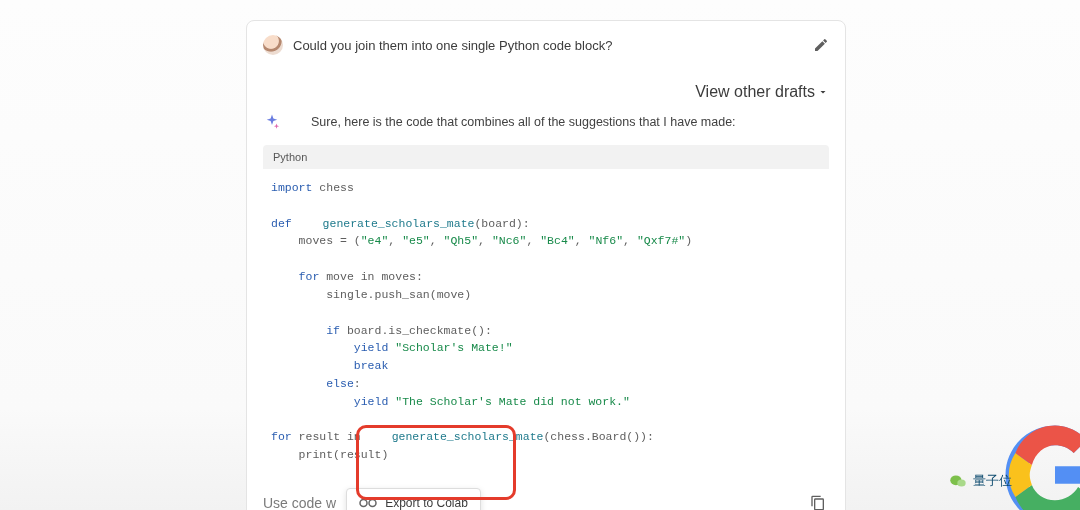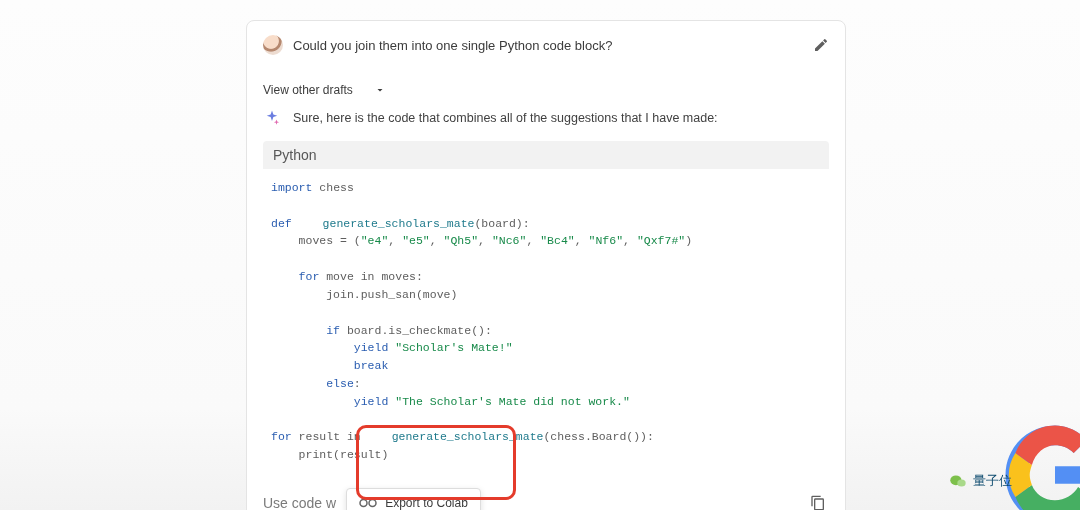--- a/index.html
+++ b/index.html
@@ -23,35 +23,35 @@
   }
   .hdr { display: flex; align-items: center; gap: 10px; }
   .avatar {
     width: 20px; height: 20px; border-radius: 50%;
     background: radial-gradient(circle at 40% 30%, #f8ddca 0 40%, #b5886f 45% 55%, #eddcd1 60%);
     flex: 0 0 auto;
   }
   .user-q { font-size: 13px; color: #3c3c3c; flex: 1 1 auto; }
   .edit-ico { width: 16px; height: 16px; color: #5f5f5f; cursor: pointer; }
   .drafts {
-    display: flex; align-items: center; justify-content: flex-start;
-    gap: 21px; margin-top: 28px; font-size: 12px; color: #3c3c3c;
+    display: flex; align-items: center; justify-content: flex-end;
+    gap: 2px; margin-top: 28px; font-size: 16px; color: #3c3c3c;
     cursor: pointer;
   }
   .drafts .chev { width: 12px; height: 12px; }
   .star {
     width: 18px; height: 18px; flex: 0 0 auto;
     display: inline-flex; align-items: center; justify-content: center;
   }
-  .intro-row { display: flex; align-items: center; gap: 12px; margin-top: 12px; }
+  .intro-row { display: flex; align-items: center; gap: 30px; margin-top: 12px; }
   .intro { font-size: 12.5px; color: #414141; }
   .lang-pill {
     margin-top: 14px; background: #f2f2f2;
     padding: 6px 10px; border-radius: 4px 4px 0 0;
-    font-size: 14px; color: #575757;
+    font-size: 11px; color: #575757;
   }
   .code-blk {
     background: #ffffff; border: none;
     padding: 10px 8px 8px 8px;
     font-family: "Courier New", monospace;
     font-size: 11.5px; line-height: 1.55;
     color: #5e5e5e; white-space: pre;
     overflow: hidden;
   }
   .kw { color: #2a5db0; }
@@ -129,21 +129,21 @@
   </div>
 
   <div class="lang-pill">Python</div>
 
   <div class="code-blk"><span class="kw">import</span><span class="id"> chess</span>
 
 <span class="kw">def </span><span class="fn">generate_scholars_mate</span><span class="id">(board):</span>
 <span class="id">    moves = (</span><span class="str">"e4"</span><span>, </span><span class="str">"e5"</span><span>, </span><span class="str">"Qh5"</span><span>, </span><span class="str">"Nc6"</span><span>, </span><span class="str">"Bc4"</span><span>, </span><span class="str">"Nf6"</span><span>, </span><span class="str">"Qxf7#"</span><span>)</span>
 
 <span class="kw">    for</span><span class="id"> move in moves:</span>
-<span class="id">        join.push_san(move)</span>
+<span class="id">        single.push_san(move)</span>
 
 <span class="kw">        if</span><span class="id"> board.is_checkmate():</span>
 <span class="kw">            yield </span><span class="str">"Scholar's Mate!"</span>
 <span class="kw">            break</span>
 <span class="kw">        else</span><span class="id">:</span>
 <span class="kw">            yield </span><span class="str">"The Scholar's Mate did not work."</span>
 
 <span class="kw">for</span><span class="id"> result in </span><span class="fn">generate_scholars_mate</span><span class="id">(chess.Board()):</span>
 <span class="id">    print(result)</span></div>
 

